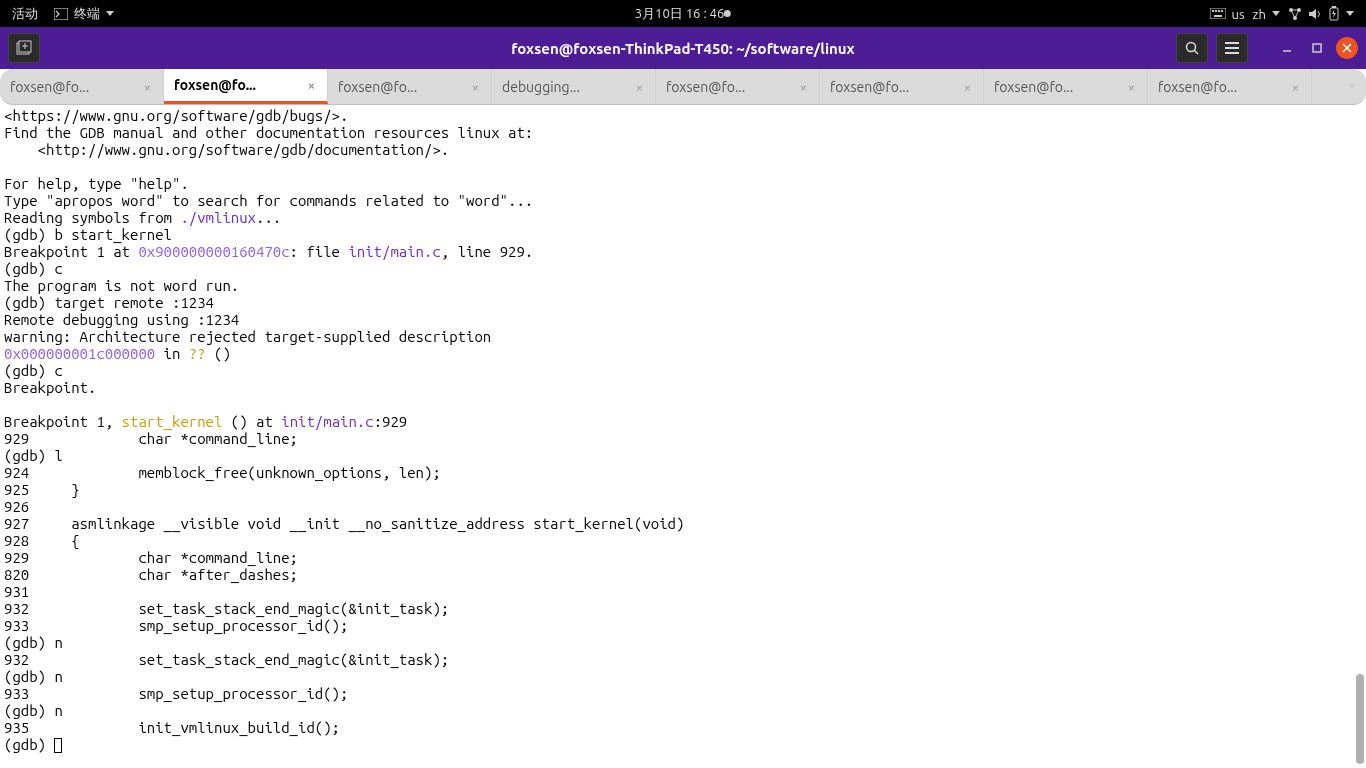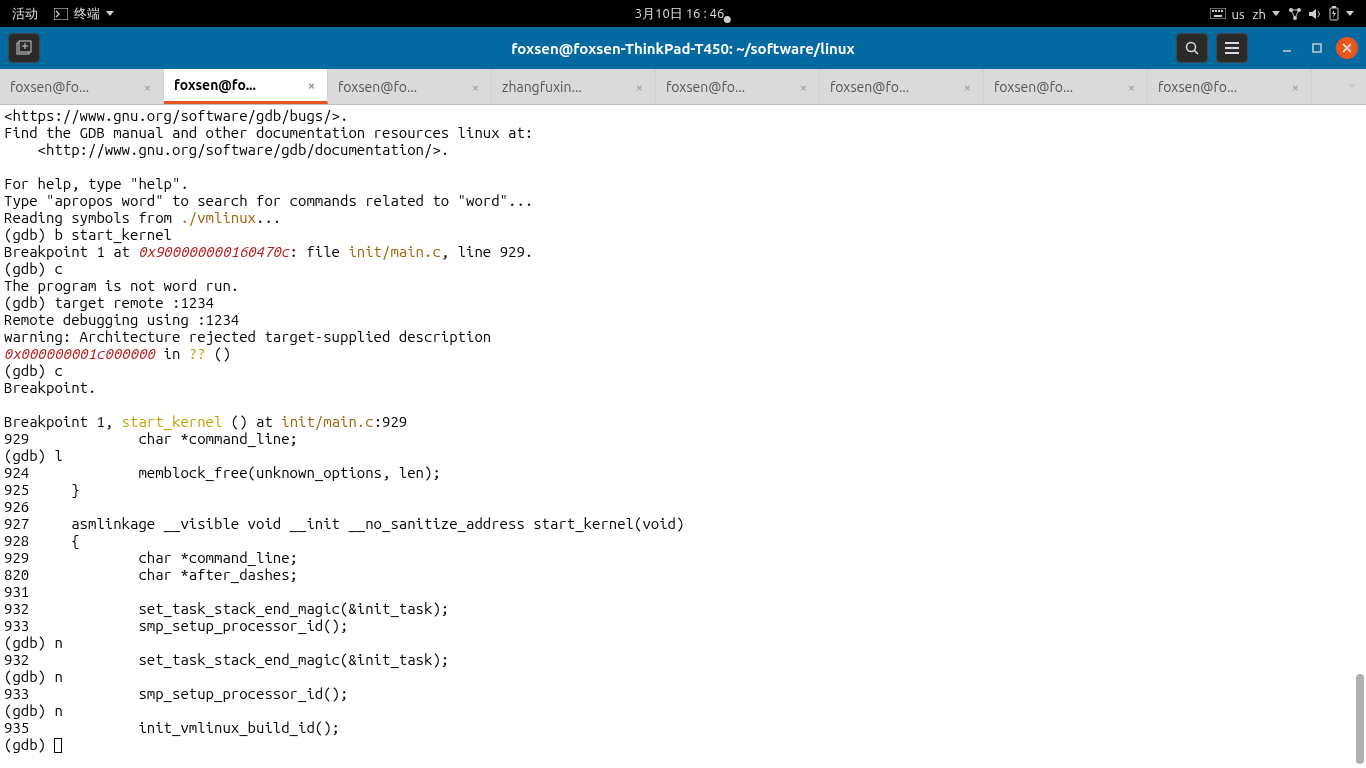--- a/index.html
+++ b/index.html
@@ -14,29 +14,29 @@
 .topbar {
   height: 27px;
   background: #000000;
   color: #e0e0e0;
   display: flex;
   align-items: center;
   font-size: 13px;
   position: relative;
 }
 .topbar .left { display: flex; align-items: center; gap: 16px; padding-left: 12px; }
-.topbar .center { position: absolute; left: 50%; transform: translateX(-50%); display: flex; align-items: flex-end; gap: 0; }
+.topbar .center { position: absolute; left: 50%; transform: translateX(-50%); display: flex; align-items: center; gap: 0; }
 .topbar .right { margin-left: auto; display: flex; align-items: center; gap: 8px; padding-right: 12px; }
 .topbar .item { display: flex; align-items: center; gap: 6px; cursor: pointer; }
 .dot { width: 7px; height: 7px; background: #ccc; border-radius: 50%; display: inline-block; }
 .tri-down { display: inline-block; width: 0; height: 0; border-left: 4px solid transparent; border-right: 4px solid transparent; border-top: 5px solid #ccc; }
 
 .titlebar {
   height: 42px;
-  background: #0369a1;
+  background: #4c1d95;
   color: #ffffff;
   display: flex;
   align-items: center;
   position: relative;
   padding: 17px 8px;
 }
 .titlebar .icon-btn {
   width: 32px; height: 30px;
   display: flex; align-items: center; justify-content: center;
   border: 1px solid #444; border-radius: 4px;
@@ -53,20 +53,21 @@
   color: #ccc; cursor: pointer; font-size: 12px;
 }
 .win-close { background: #e95420; color: #fff; }
 
 .tabbar {
   height: 36px;
   background: #dadada;
   display: flex;
   align-items: stretch;
   border-bottom: 1px solid #bfbfbf;
+  border-radius: 13px;
 }
 .tab {
   flex: 0 0 164px;
   display: flex; align-items: center;
   padding: 0 10px;
   color: #555;
   font-size: 14px;
   cursor: pointer;
   position: relative;
   border-right: 1px solid #d0d0d0;
@@ -89,22 +90,22 @@
   color: #000000;
   font-family: "Ubuntu Mono", "DejaVu Sans Mono", monospace;
   font-size: 15px;
   line-height: 17px;
   padding: 2px 4px;
   white-space: pre;
   height: calc(768px - 27px - 42px - 36px);
   overflow: hidden;
   position: relative;
 }
-.terminal .blue { color: #b91c1c; font-style: italic; }
-.terminal .green { color: #a16207; }
+.terminal .blue { color: #8b5cf6; }
+.terminal .green { color: #6d28d9; }
 .terminal .orange { color: #c4a000; }
 .cursor-block {
   display: inline-block;
   width: 8px; height: 15px;
   border: 1px solid #000;
   vertical-align: text-bottom;
 }
 .scrollbar {
   position: absolute;
   right: 2px; top: 0; bottom: 0;
@@ -229,21 +230,21 @@
     </div>
   <div class="tab active">
       <span class="label">foxsen@fo...</span>
       <span class="close">×</span>
     </div>
   <div class="tab">
       <span class="label">foxsen@fo...</span>
       <span class="close">×</span>
     </div>
   <div class="tab">
-      <span class="label">zhangfuxin...</span>
+      <span class="label">debugging...</span>
       <span class="close">×</span>
     </div>
   <div class="tab">
       <span class="label">foxsen@fo...</span>
       <span class="close">×</span>
     </div>
   <div class="tab">
       <span class="label">foxsen@fo...</span>
       <span class="close">×</span>
     </div>

